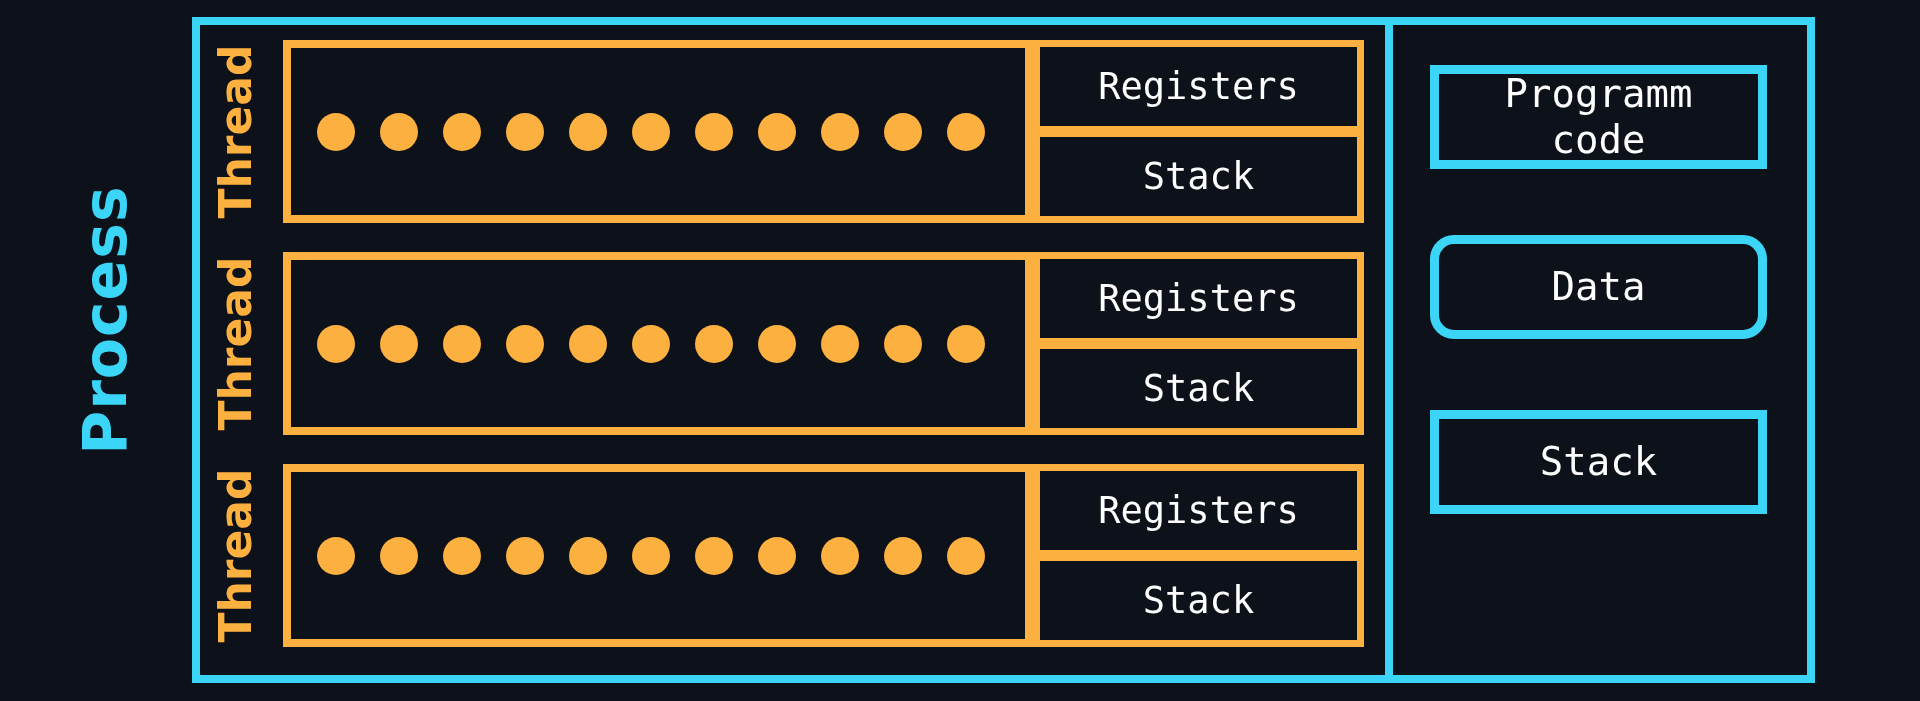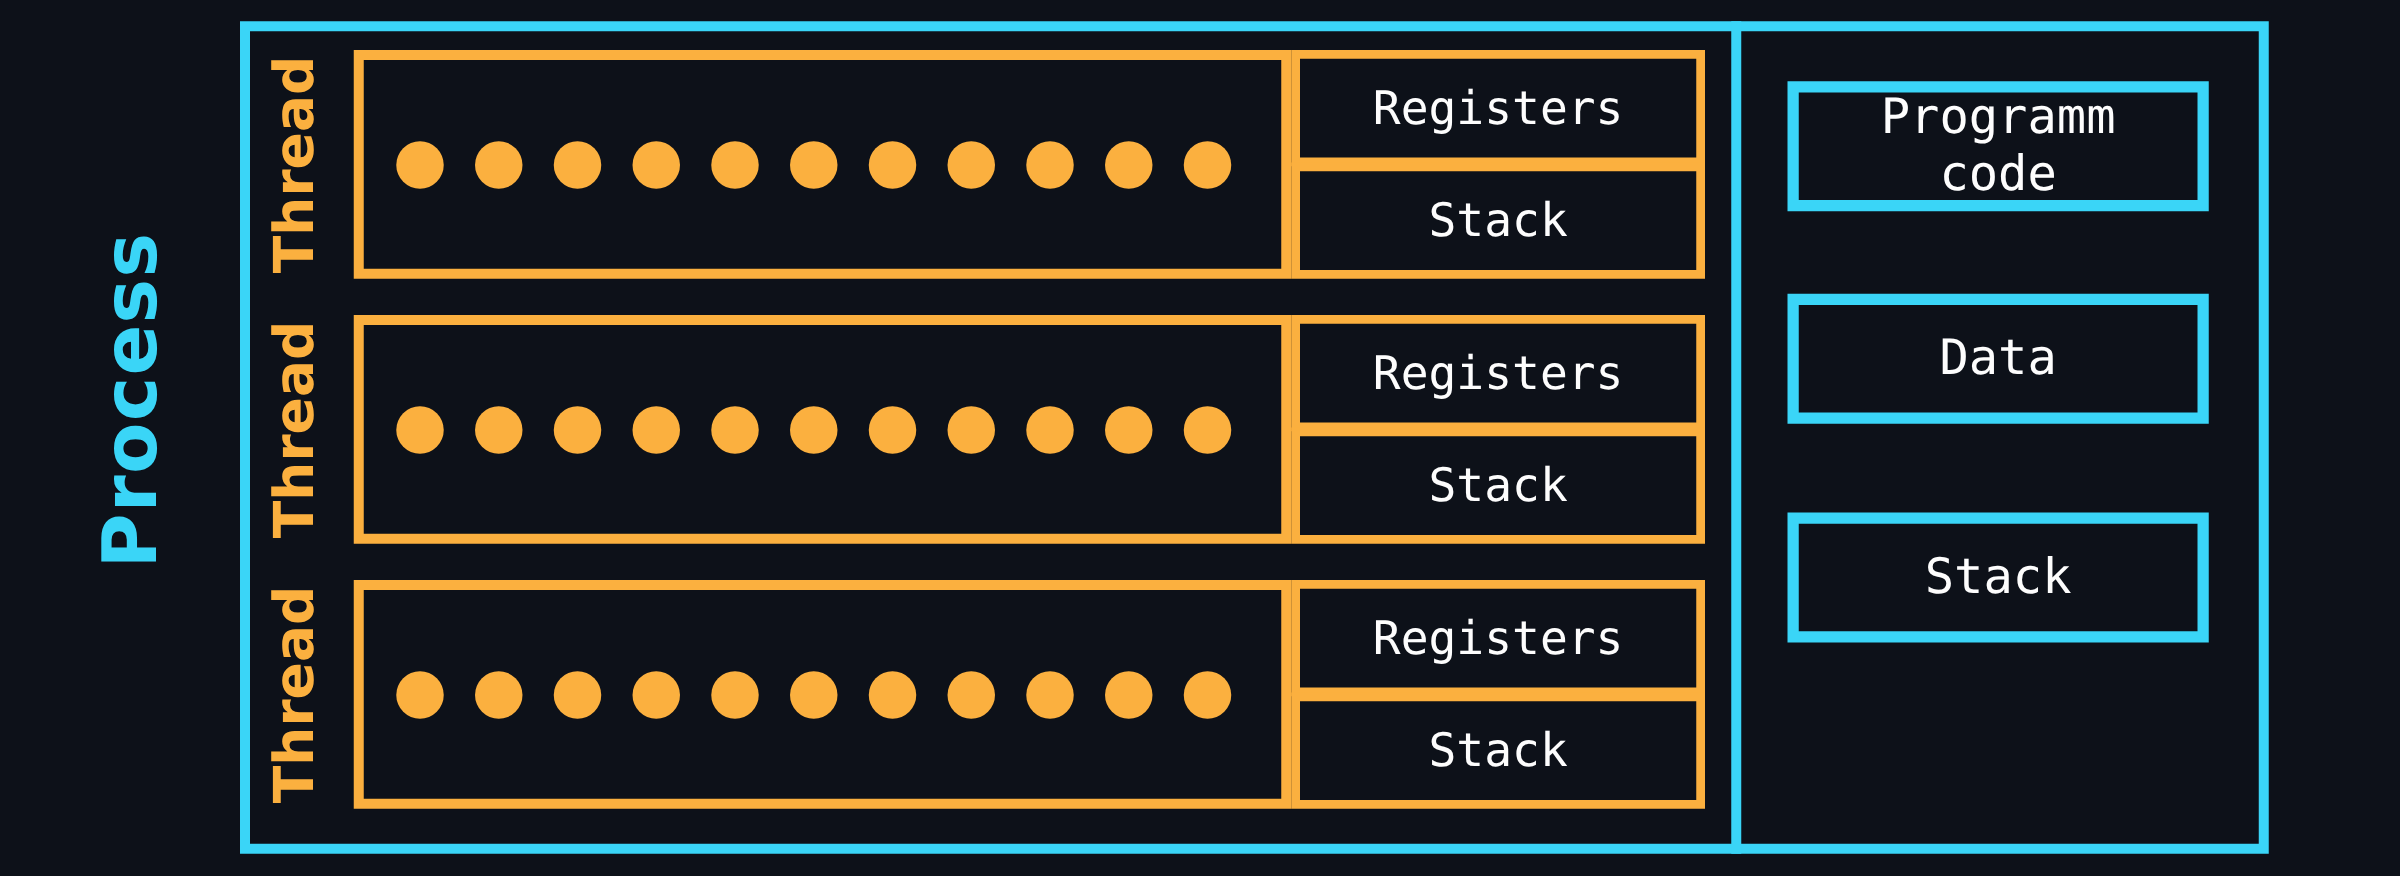--- a/index.html
+++ b/index.html
@@ -152,21 +152,21 @@
     font-family: "DejaVu Sans Mono", monospace;
     font-size: 39px;
     line-height: 46px;
     display: flex;
     align-items: center;
     justify-content: center;
     text-align: center;
     white-space: pre-line;
   }
   .resource-box.b0 { top: 65px; }
-  .resource-box.b1 { top: 235px; }
+  .resource-box.b1 { top: 235px; border-radius: 24px; }
   .resource-box.b2 { top: 410px; }
 </style>
 </head>
 <body>
 
 <div id="canvas">
 
   <div class="process-label">Process</div>
 
   <div class="process-frame"></div>

